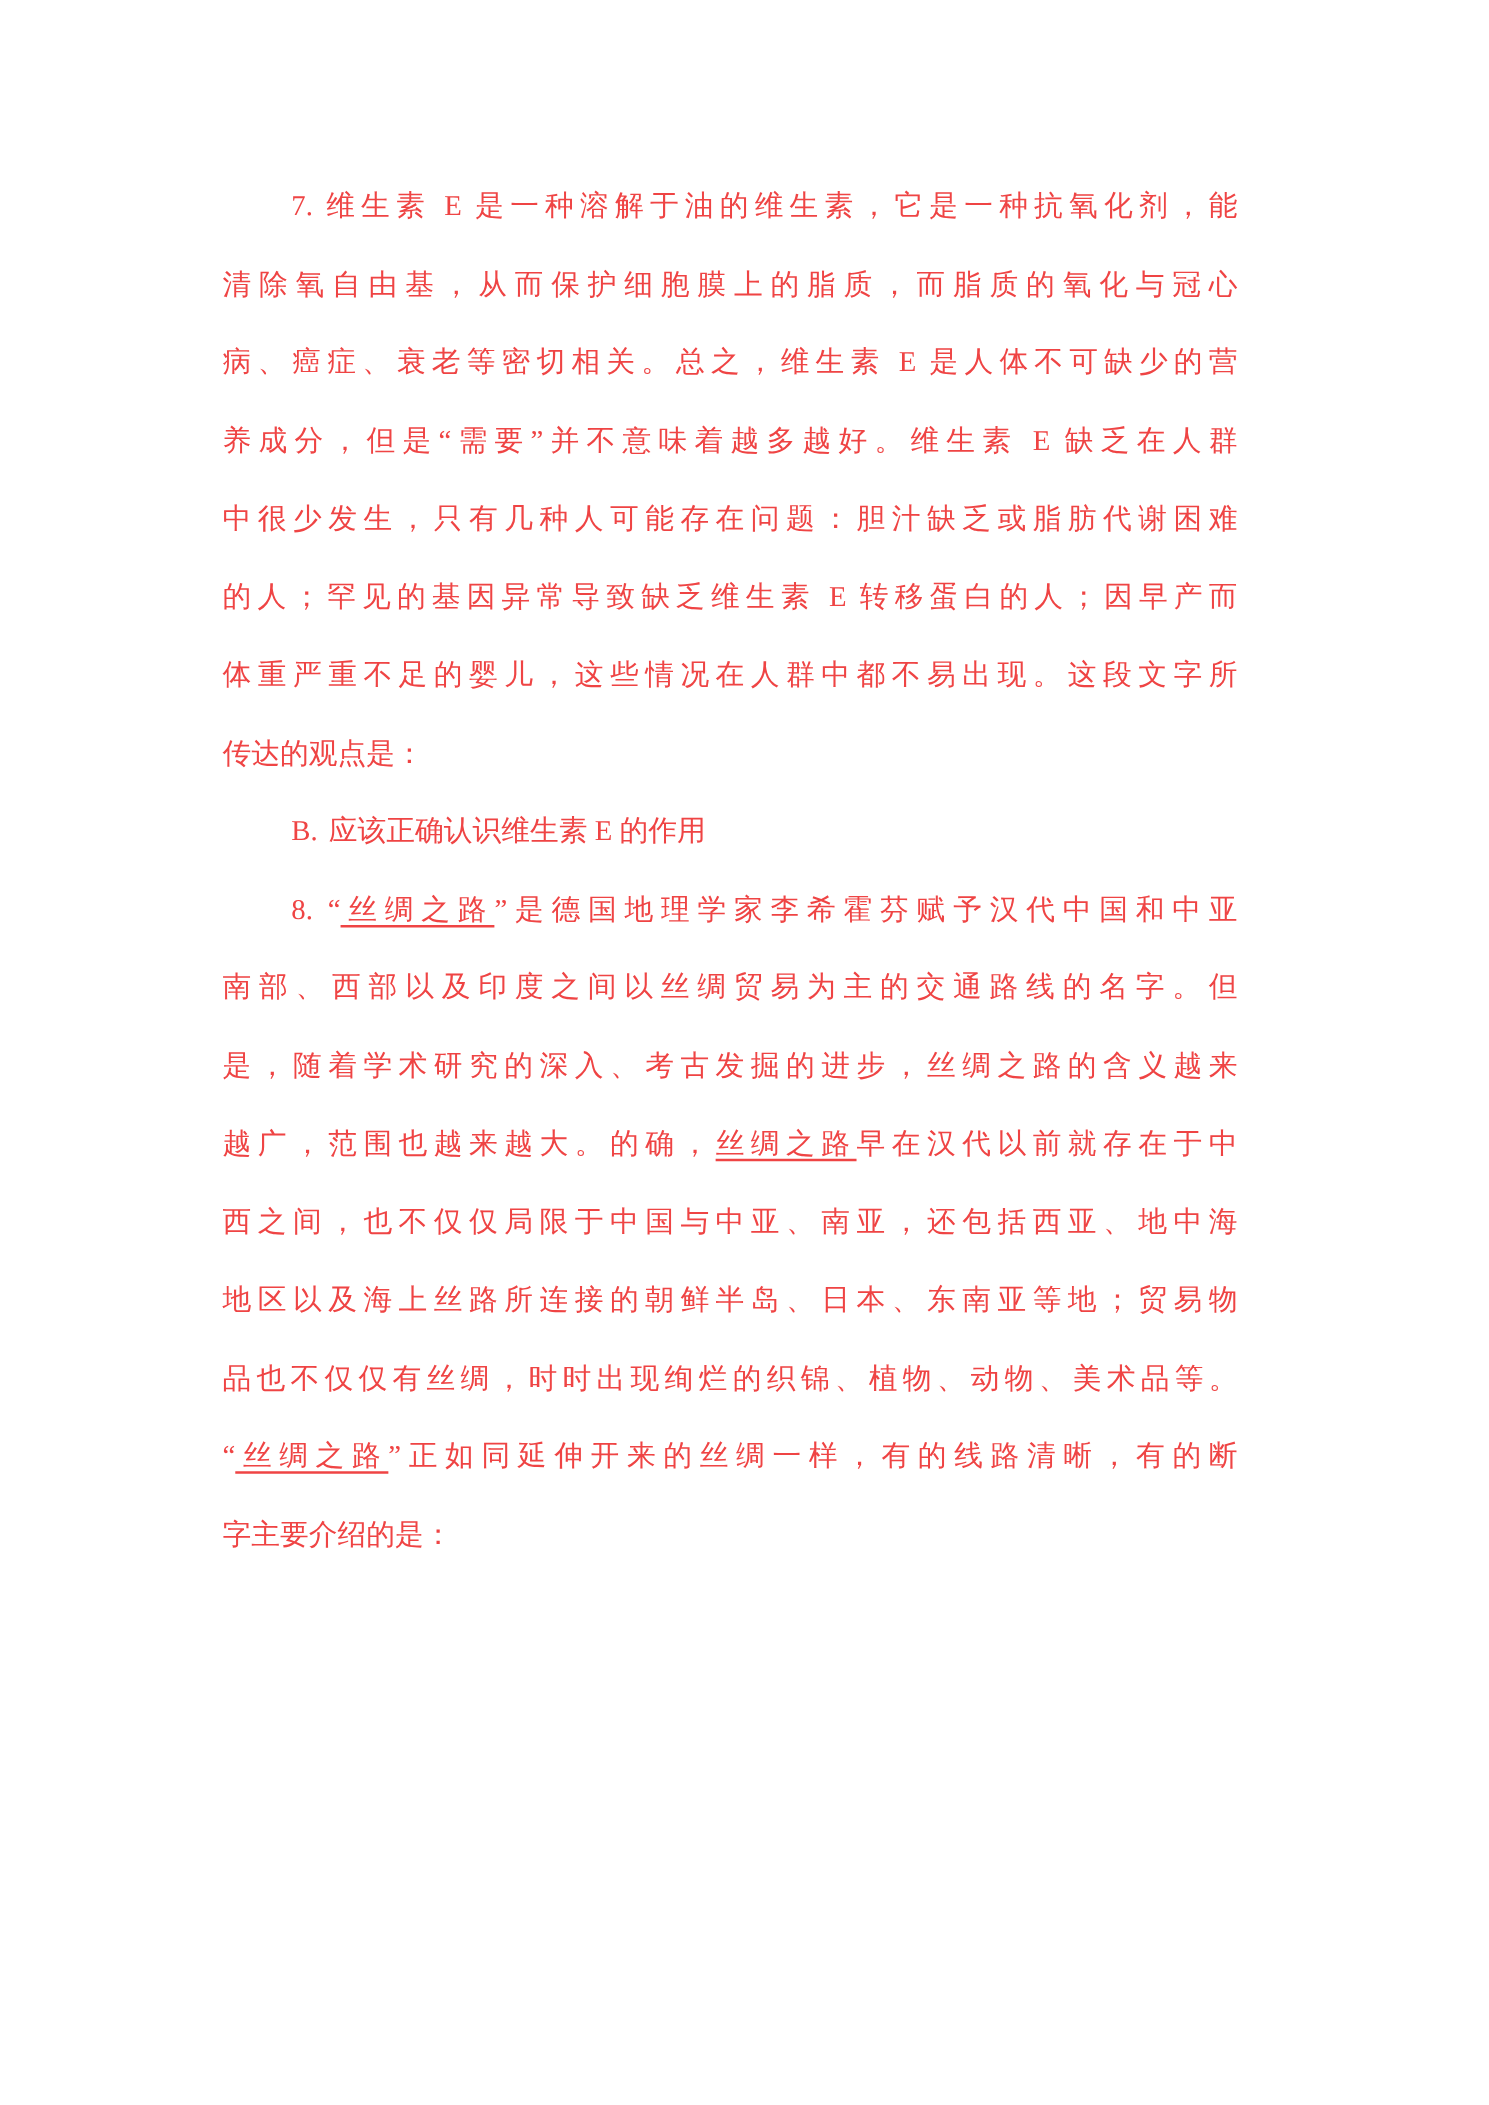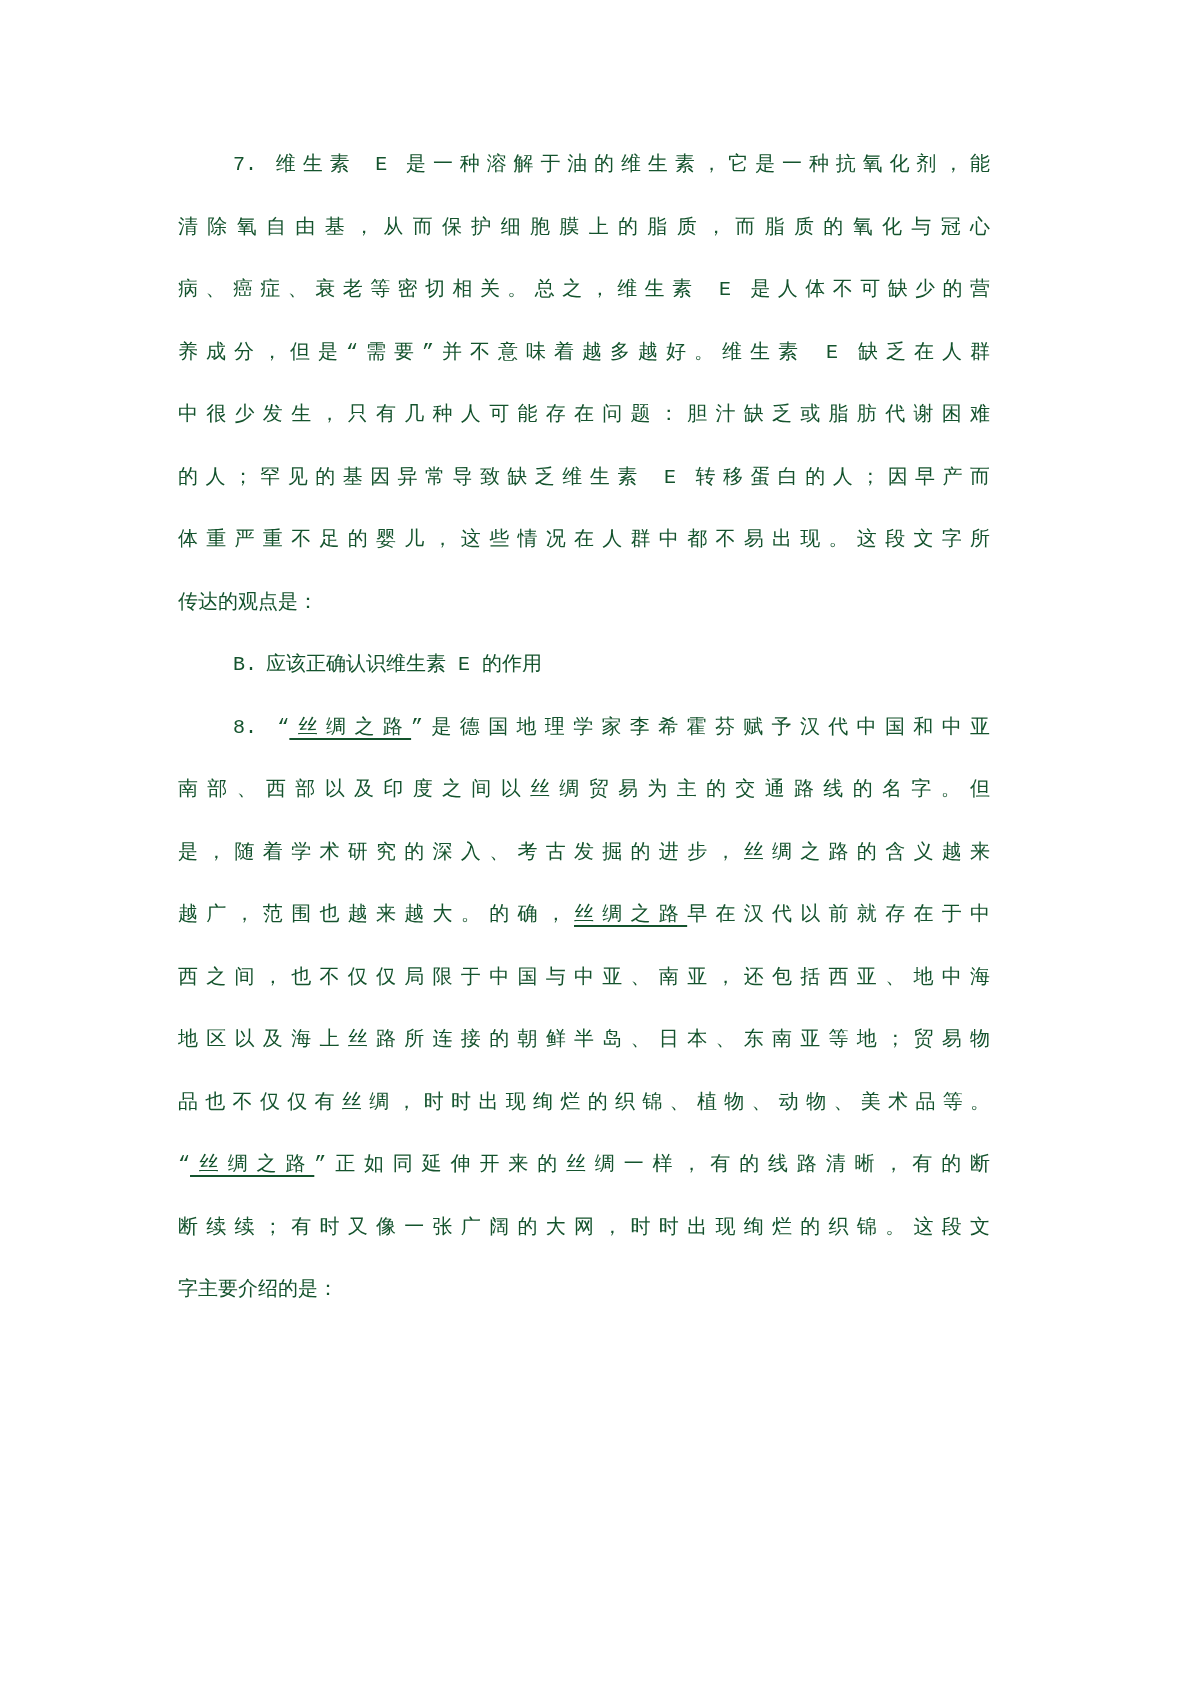--- a/index.html
+++ b/index.html
@@ -12,24 +12,23 @@
     color:#000000;
   }
   .doc{
     position:absolute;
     left:178px;top:134px;
     width:812px;
   }
   .line{
     height:62.5px;
     line-height:62.5px;
-    font-size:20px;
+    font-size:23px;
     white-space:nowrap;
-    color:#14532d;
-    font-family:Liberation Mono, monospace;
+    color:#ef4444;
   }
   
   .fill{
     text-align:justify;
     text-align-last:justify;
   }
   
   .indent{padding-left:55px;}
   .u{
     text-decoration:underline;
@@ -67,18 +66,17 @@
       <div class="line fill">是，随着学术研究的深入、考古发掘的进步，丝绸之路的含义越来</div>
       <div class="line fill">
         <span>越广，范围也越来越大。的确，</span><span class="u">丝绸之路</span><span>早在汉代以前就存在于中</span>
       </div>
       <div class="line fill">西之间，也不仅仅局限于中国与中亚、南亚，还包括西亚、地中海</div>
       <div class="line fill">地区以及海上丝路所连接的朝鲜半岛、日本、东南亚等地；贸易物</div>
       <div class="line fill">品也不仅仅有丝绸，时时出现绚烂的织锦、植物、动物、美术品等。</div>
       <div class="line fill">
         <span>“</span><span class="u">丝绸之路</span><span>”正如同延伸开来的丝绸一样，有的线路清晰，有的断</span>
       </div>
-      <div class="line fill">断续续；有时又像一张广阔的大网，时时出现绚烂的织锦。这段文</div>
       <div class="line">字主要介绍的是：</div>
     </section>
 
   </div>
 </div>
 
 </body></html>

